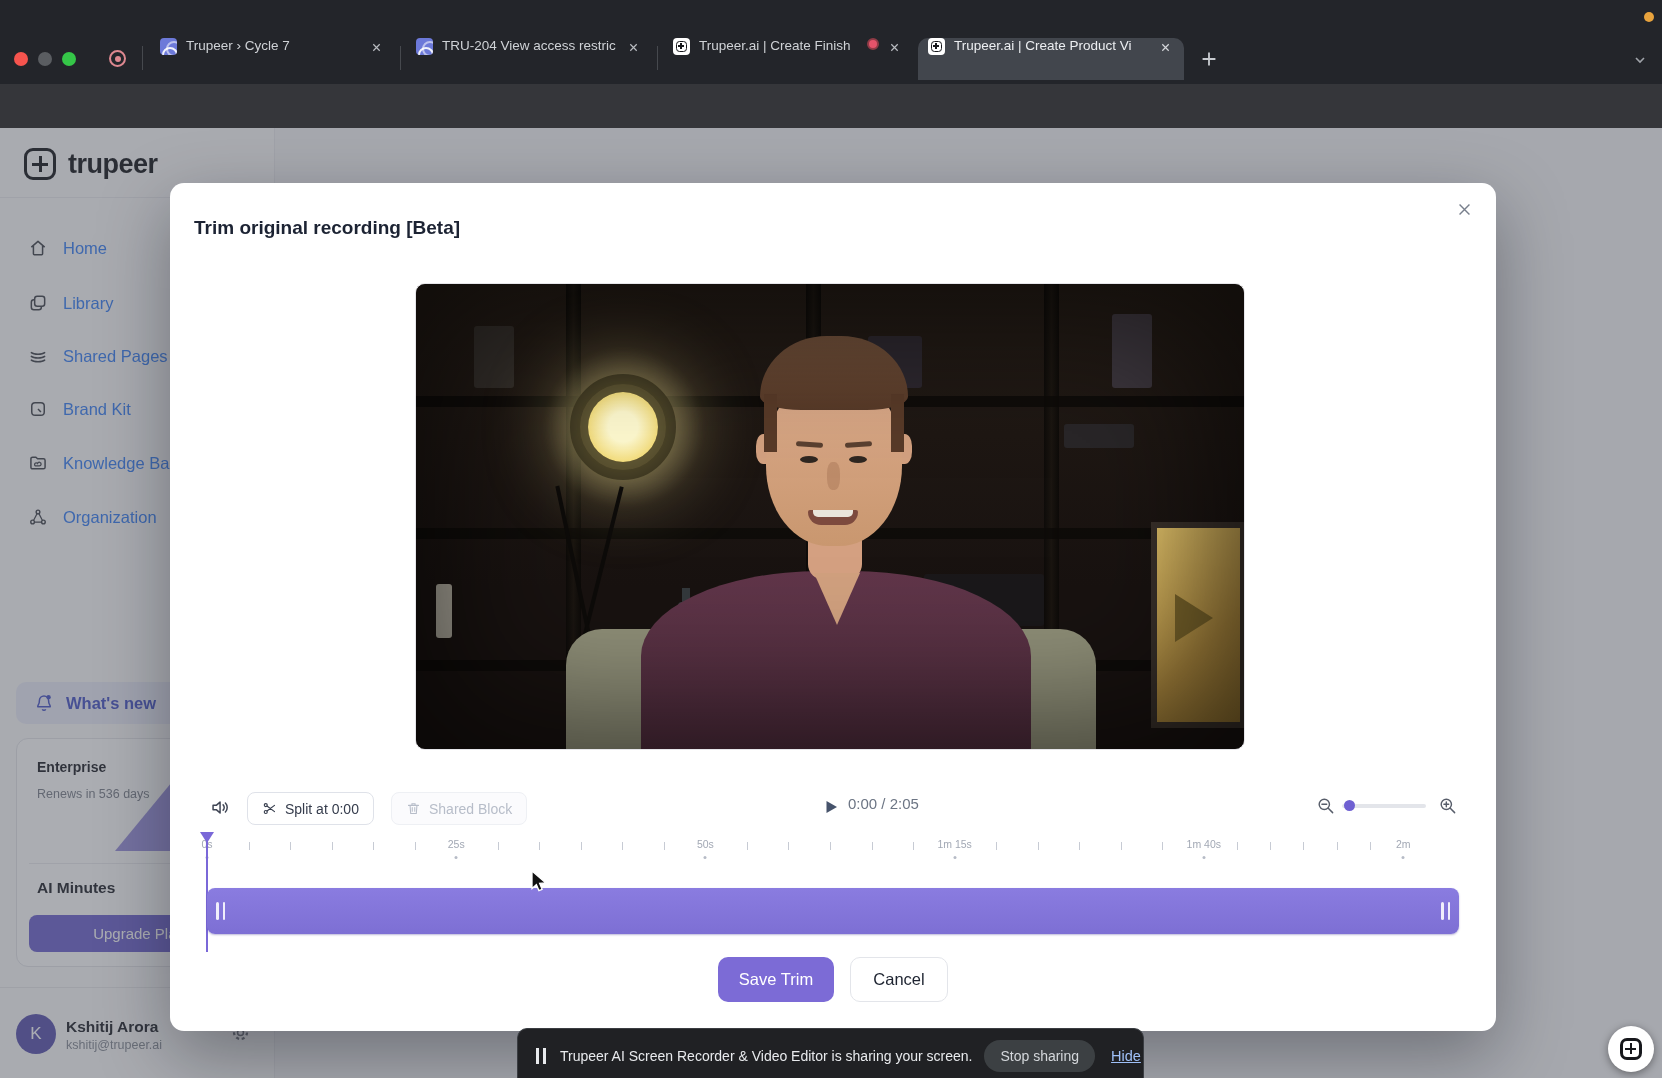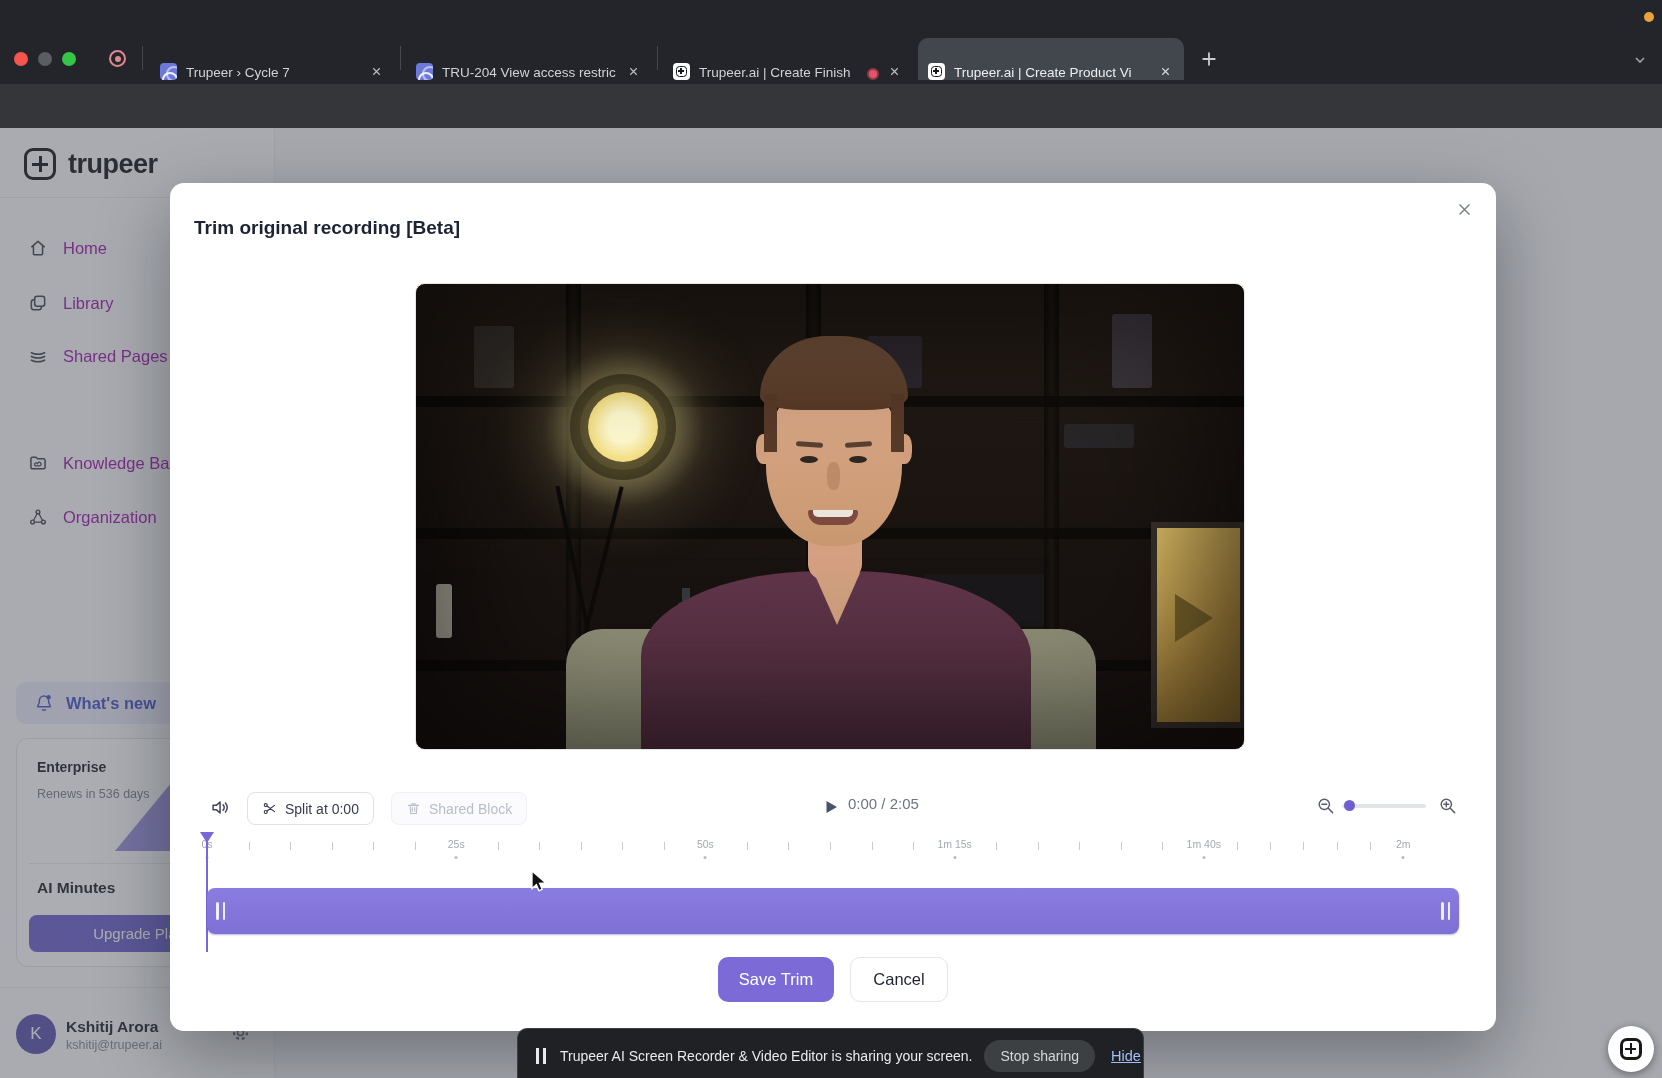--- a/index.html
+++ b/index.html
@@ -11,21 +11,21 @@
   
   #tabstrip { left:0; top:0; width:1662px; height:84px; background:#23252a; }
   .traffic { width:14px; height:14px; border-radius:50%; top:52px; }
   #tl-red { left:14px; background:#f6544e; }
   #tl-gray { left:38px; background:#5a5d61; }
   #tl-green { left:62px; background:#35c648; }
   #rec-ring { left:109px; top:50px; width:17px; height:17px; border-radius:50%; border:2px solid #de8890; }
   #rec-ring i { position:absolute; left:3.5px; top:3.5px; width:6px; height:6px; border-radius:50%; background:#de8890; display:block;}
   #menubar-dot { left:1644px; top:12px; width:10px; height:10px; border-radius:50%; background:#e8a33d; }
   .tabsep { top:46px; width:1px; height:24px; background:#46494e; }
-  .tab { top:38px; height:42px; display:flex; align-items:flex-end; padding:0 10px; overflow:hidden; }
+  .tab { top:38px; height:42px; display:flex; align-items:flex-start; padding:0 10px; overflow:hidden; }
   .tab-title { font-size:13.5px; color:#cfd2d6; white-space:nowrap; overflow:hidden; margin-left:9px; flex:1; }
   .tab-active { background:#42464d; border-radius:10px 10px 0 0; }
   .tab-active .tab-title { color:#eceef1; }
   .tab-x { width:18px; height:18px; border-radius:50%; display:flex; align-items:center; justify-content:center; flex:none; margin-left:6px;}
   .fav { width:17px; height:17px; flex:none; border-radius:4px; }
   .fav-linear { background:#6c79d9; position:relative; overflow:hidden;}
   .fav-linear:before { content:""; position:absolute; left:2px; top:9px; width:12px; height:12px; border-radius:50%; border:2px solid rgba(255,255,255,.9); }
   .fav-linear:after { content:""; position:absolute; left:6px; top:3px; width:12px; height:12px; border-radius:50%; border:2px solid rgba(255,255,255,.55); }
   .fav-trupeer { background:#fff; display:flex; align-items:center; justify-content:center; }
   .fav-trupeer i { display:block; width:11px; height:11px; border:1.8px solid #17181c; border-radius:3.5px; position:relative; }
@@ -47,21 +47,21 @@
 
   
   #page { left:0; top:128px; width:1662px; height:950px; background:#f6f6f7; }
   #sidebar { left:0; top:0; width:275px; height:950px; background:#fbfbfc; border-right:1px solid #ebebee; }
   #brand-row { left:24px; top:20px; display:flex; align-items:center; }
   #brand-logo { width:32px; height:32px; border:3px solid #17181c; border-radius:9px; position:relative; }
   #brand-logo:before { content:""; position:absolute; left:11.5px; top:5px; width:3px; height:16px; background:#17181c; }
   #brand-logo:after { content:""; position:absolute; left:5px; top:11.5px; width:16px; height:3px; background:#17181c; }
   #brand-name { font-size:27px; font-weight:bold; color:#17181c; margin-left:12px; letter-spacing:-0.5px; }
   #sb-head-sep { left:0; top:69px; width:275px; height:1px; background:#ebebee; }
-  .nav-item { left:12px; width:251px; height:42px; border-radius:8px; display:flex; align-items:center; padding:0 16px; color:#a21caf; }
+  .nav-item { left:12px; width:251px; height:42px; border-radius:8px; display:flex; align-items:center; padding:0 16px; color:#3b82f6; }
   .nav-item svg { color:#43464e; flex:none; }
   .nav-label { font-size:16.5px; margin-left:15px; white-space:nowrap; }
   #whats-new { left:16px; top:554px; width:244px; height:42px; background:#ecedfa; border-radius:10px; display:flex; align-items:center; padding:0 18px; color:#4a57c8; }
   #whats-new-label { font-size:16.5px; font-weight:bold; margin-left:12px; }
   #plan-card { left:16px; top:610px; width:244px; height:229px; background:#ffffff; border:1px solid #e5e6ea; border-radius:12px; overflow:hidden; }
   #plan-name { left:20px; top:20px; font-size:14px; font-weight:bold; color:#1f2128; }
   #plan-renewal { left:20px; top:48px; font-size:12.5px; color:#7d828c; }
   #plan-graphic { left:98px; top:32px; width:120px; height:80px; background:#8b80d8; clip-path:polygon(55% 0,100% 100%,0 100%); opacity:.85; }
   #plan-sep { left:12px; top:124px; width:220px; height:1px; background:#ececef; }
   #plan-minutes { left:20px; top:140px; font-size:15.5px; font-weight:bold; color:#23262d; }
@@ -310,20 +310,27 @@
             <rect x="8" y="4" width="12" height="12" rx="3" stroke="currentColor" stroke-width="1.8" fill="none"></rect>
             <path d="M16 16v1a3 3 0 0 1-3 3H7a3 3 0 0 1-3-3v-6a3 3 0 0 1 3-3h1" stroke="currentColor" stroke-width="1.8" fill="none"></path>
           </svg>
         <span class="nav-label">Library</span>
       </div>
       <div class="abs nav-item" style="top:207px">
         <svg width="20" height="20" viewBox="0 0 24 24">
             <path d="M4 8c3 2.5 13 2.5 16 0M4 12.5c3 2.5 13 2.5 16 0M4 17c3 2.5 13 2.5 16 0" stroke="currentColor" stroke-width="1.8" fill="none" stroke-linecap="round"></path>
           </svg>
         <span class="nav-label">Shared Pages</span>
+      </div>
+      <div class="abs nav-item" style="top:260px">
+        <svg width="20" height="20" viewBox="0 0 24 24">
+            <rect x="4.5" y="4.5" width="15" height="15" rx="4" stroke="currentColor" stroke-width="1.8" fill="none"></rect>
+            <path d="M12 12l3.5 3.5" stroke="currentColor" stroke-width="1.8"></path>
+          </svg>
+        <span class="nav-label">Brand Kit</span>
       </div>
       <div class="abs nav-item" style="top:314px">
         <svg width="20" height="20" viewBox="0 0 24 24">
             <path d="M3.5 7a2 2 0 0 1 2-2h4l2 2h7a2 2 0 0 1 2 2v8a2 2 0 0 1-2 2h-13a2 2 0 0 1-2-2z" stroke="currentColor" stroke-width="1.8" fill="none" stroke-linejoin="round"></path>
             <path d="M9 15.5a2 2 0 1 1 2.5-3 2.2 2.2 0 1 1 2 3z" stroke="currentColor" stroke-width="1.5" fill="none"></path>
           </svg>
         <span class="nav-label">Knowledge Base</span>
       </div>
       <div id="whats-new" class="abs">
         <svg width="20" height="20" viewBox="0 0 24 24">

